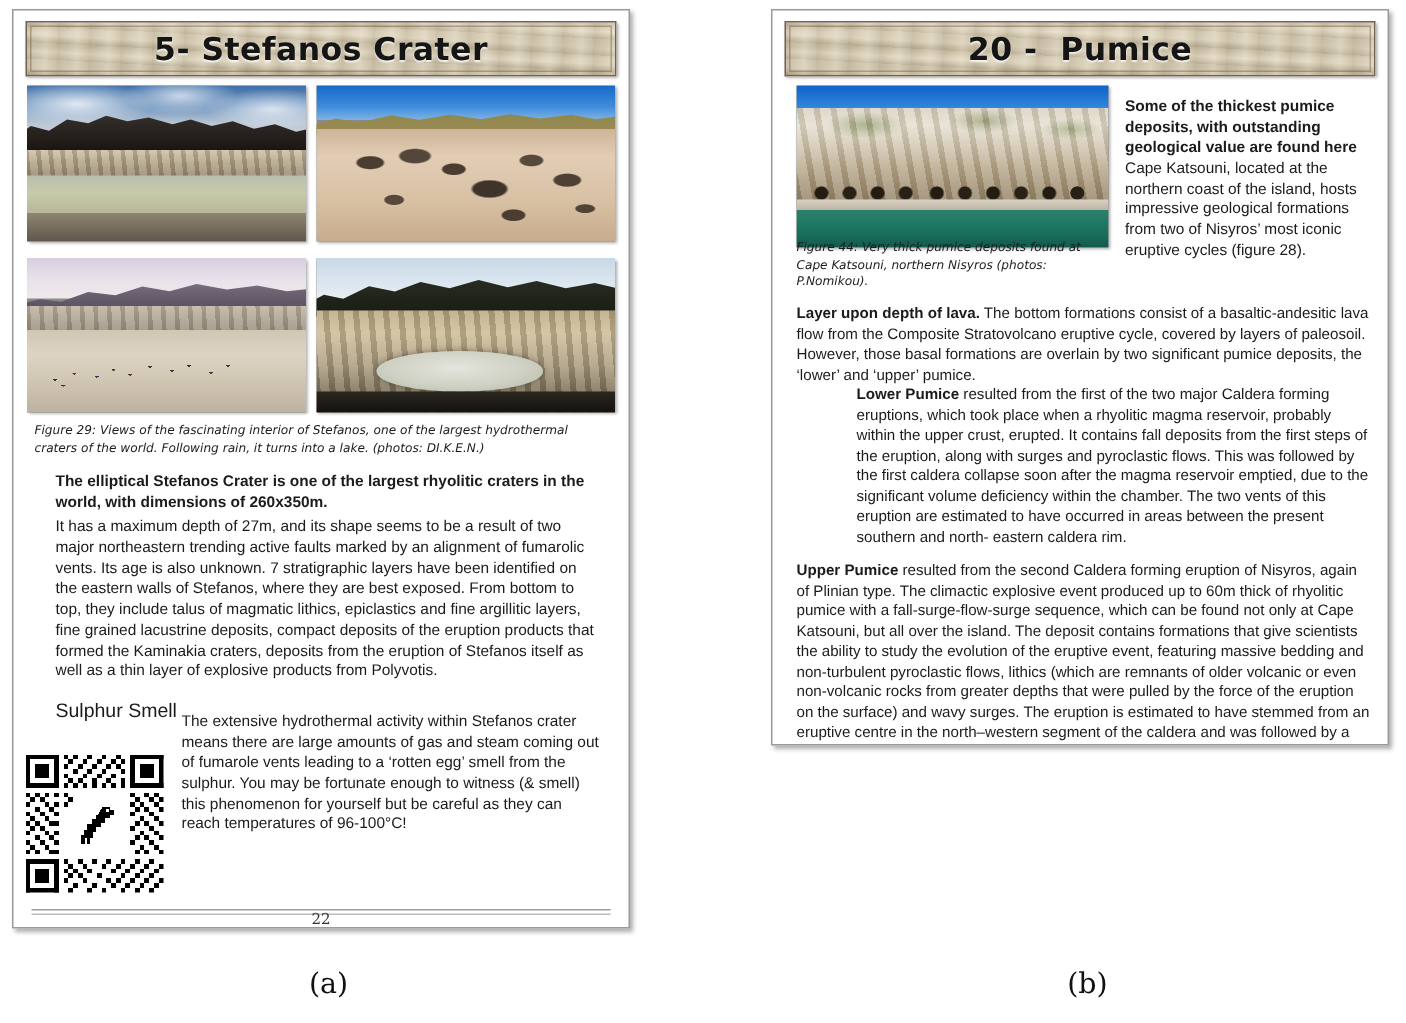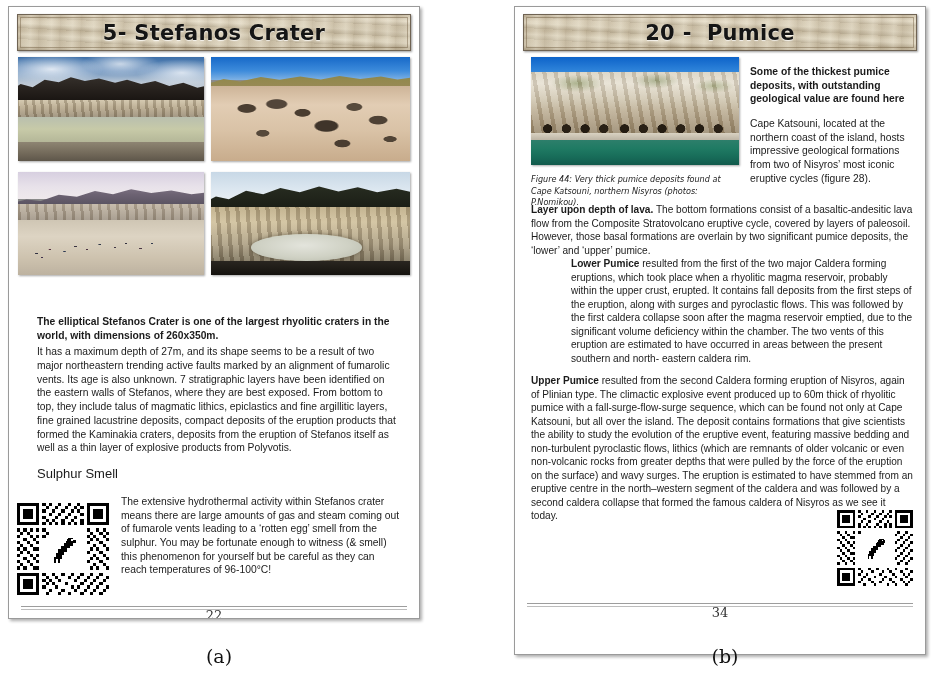--- a/index.html
+++ b/index.html
@@ -13,21 +13,21 @@
   
   .page{
     position:absolute;
     background:#fff;
     border:1px solid #9a9a9a;
     box-shadow:2px 2px 3px rgba(0,0,0,.32);
     box-sizing:border-box;
     overflow:hidden;
   }
   .page-a{left:8px;top:6px;width:412px;height:613px;}
-  .page-b{left:514px;top:6px;width:412px;height:649px;}
+  .page-b{left:514px;top:6px;width:412px;height:491px;}
 
   
   .banner{
     position:relative;margin:7px 8px 0 8px;height:37px;
     border:1px solid #6f6353;
     box-sizing:border-box;
     background:
       repeating-linear-gradient(92deg, rgba(120,100,70,.13) 0px, rgba(120,100,70,0) 7px, rgba(255,250,235,.22) 13px, rgba(140,118,82,.10) 21px),
       repeating-linear-gradient(3deg, rgba(90,74,50,.16) 0px, rgba(255,252,240,.20) 5px, rgba(120,100,70,.07) 11px),
       linear-gradient(180deg,#cfc3ab 0%,#ddd3bd 18%,#c9bda4 46%,#d9cfb8 70%,#bfb298 100%);
@@ -187,21 +187,21 @@
   
   .footer-rule{
     position:absolute;left:12px;right:12px;
     border-top:1px solid #9d9d9d;
     border-bottom:1px solid #bdbdbd;
     height:2px;
   }
   .folio{
     position:absolute;width:100%;text-align:center;
     font-family:"DejaVu Serif", serif;
-    font-size:13px;color:#333;
+    font-size:10px;color:#333;
   }
 
   
   .qr{position:absolute;background:#fff;}
   .qr svg{display:block;}
 
   
   .sublabel{
     position:absolute;text-align:center;
     font-family:"DejaVu Serif", serif;
@@ -249,20 +249,21 @@
     <div class="photo p4" style="left:202px;top:165px;width:199px;height:103px;position:absolute;">
       <div class="ph-inner">
           <div class="sky"></div>
           <div class="rim"></div>
         <div class="inner"></div>
           <div class="lake"></div>
           <div class="darkfloor"></div>
         </div>
     </div>
 
+    <div class="caption" style="position:absolute;left:14px;top:274px;width:382px;">Figure 29: Views of the fascinating interior of Stefanos, one of the largest hydrothermal craters of the world. Following rain, it turns into a lake. (photos: DI.K.E.N.)</div>
 
     <div class="bodytext" style="position:absolute;left:28px;top:308px;width:364px;">
       <p class="lead">The elliptical Stefanos Crater is one of the largest rhyolitic craters in the world, with dimensions of 260x350m.</p>
       <p style="margin-top:-4px;">It has a maximum depth of 27m, and its shape seems to be a result of two major northeastern trending active faults marked by an alignment of fumarolic vents. Its age is also unknown. 7 stratigraphic layers have been identified on the eastern walls of Stefanos, where they are best exposed. From bottom to top, they include talus of magmatic lithics, epiclastics and fine argillitic layers, fine grained lacustrine deposits, compact deposits of the eruption products that formed the Kaminakia craters, deposits from the eruption of Stefanos itself as well as a thin layer of explosive products from Polyvotis.</p>
       <p class="subhead" style="margin-top:10px;margin-bottom:0;">Sulphur Smell</p>
     </div>
 
     <div class="qr" style="left:8px;top:496px;width:92px;height:92px;">
       <svg viewBox="0 0 29 29" width="92" height="92" shape-rendering="crispEdges">
         <rect width="29" height="29" fill="#ffffff"></rect>
@@ -440,21 +441,21 @@
             <rect x="20" y="28" width="1" height="1"></rect>
           <rect x="23" y="28" width="1" height="1"></rect>
             <rect x="26" y="28" width="1" height="1"></rect>
 
           <path d="M16.2 11.0 h1.6 v0.6 h0.7 v1.1 h-0.7 v0.7 h-1.1 v0.9 h-0.9 v1.0 h-0.9 v1.0 h-0.7 v1.2 h-0.6 v1.3 h-0.7 v-1.3 h-0.5 v1.3 h-0.7 v-1.9 h0.6 v-1.1 h0.7 v-1.2 h0.9 v-1.0 h0.9 v-0.9 h0.4 z"></path>
           <rect x="17.0" y="11.5" width="0.5" height="0.5" fill="#ffffff"></rect>
         </g>
       </svg>
     </div>
 
-    <div class="bodytext" style="position:absolute;left:112px;top:488px;width:282px;">
+    <div class="bodytext" style="position:absolute;left:112px;top:468px;width:282px;">
       <p>The extensive hydrothermal activity within Stefanos crater means there are large amounts of gas and steam coming out of fumarole vents leading to a ‘rotten egg’ smell from the sulphur. You may be fortunate enough to witness (&amp; smell) this phenomenon for yourself but be careful as they can reach temperatures of 96-100°C!</p>
     </div>
 
     <div class="footer-rule" style="top:599px;"></div>
     <div class="folio" style="top:601px;left:0;">22</div>
   </div>
 
   <div class="page page-b">
 
     <div class="banner">
@@ -464,24 +465,24 @@
     <div class="photo p5" style="left:16px;top:50px;width:208px;height:108px;position:absolute;">
       <div class="ph-inner">
           <div class="sky"></div>
           <div class="cliff"></div>
         <div class="caves"></div>
           <div class="shore"></div>
           <div class="sea"></div>
         </div>
     </div>
 
-    <div class="caption" style="position:absolute;left:16px;top:167px;width:206px;">Figure 44: Very thick pumice deposits found at Cape Katsouni, northern Nisyros (photos: P.Nomikou).</div>
+    <div class="caption" style="position:absolute;left:16px;top:152px;width:206px;">Figure 44: Very thick pumice deposits found at Cape Katsouni, northern Nisyros (photos: P.Nomikou).</div>
 
     <div class="bodytext" style="position:absolute;left:235px;top:58px;width:160px;">
-      <p class="lead" style="margin-bottom:11px;">Some of the thickest pumice deposits, with outstanding geological value are found here</p>
+      <p class="lead" style="margin-bottom:0;">Some of the thickest pumice deposits, with outstanding geological value are found here</p>
       <p>Cape Katsouni, located at the northern coast of the island, hosts impressive geological formations from two of Nisyros’ most iconic eruptive cycles (figure 28).</p>
     </div>
 
     <div class="bodytext small" style="position:absolute;left:16px;top:196px;width:382px;">
       <p>
         <span class="lead">Layer upon depth of lava.</span><span> The bottom formations consist of a basaltic-andesitic lava flow from the Composite Stratovolcano eruptive cycle, covered by layers of paleosoil. However, those basal formations are overlain by two significant pumice deposits, the ‘lower’ and ‘upper’ pumice.</span>
       </p>
       <p style="margin-top:-7px;margin-left:40px;">
         <span class="lead">Lower Pumice</span><span> resulted from the first of the two major Caldera forming eruptions, which took place when a rhyolitic magma reservoir, probably within the upper crust, erupted. It contains fall deposits from the first steps of the eruption, along with surges and pyroclastic flows. This was followed by the first caldera collapse soon after the magma reservoir emptied, due to the significant volume deficiency within the chamber. The two vents of this eruption are estimated to have occurred in areas between the present southern and north- eastern caldera rim.</span>
       </p>

